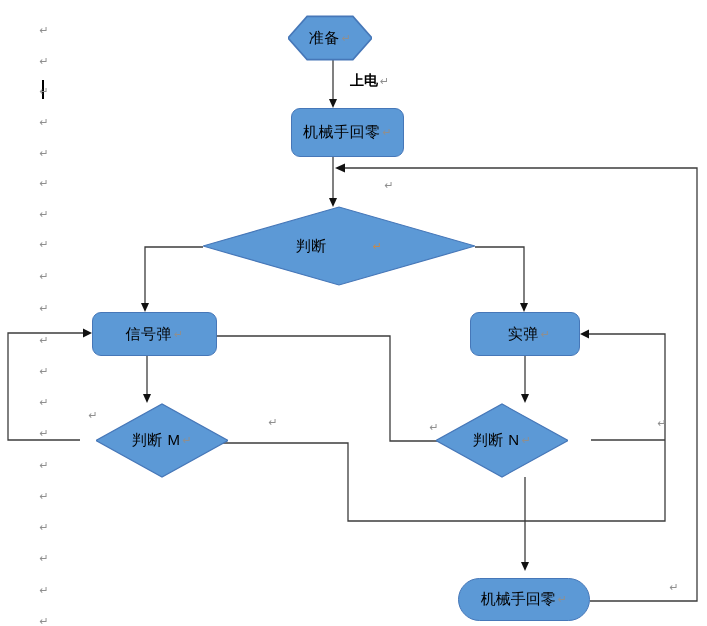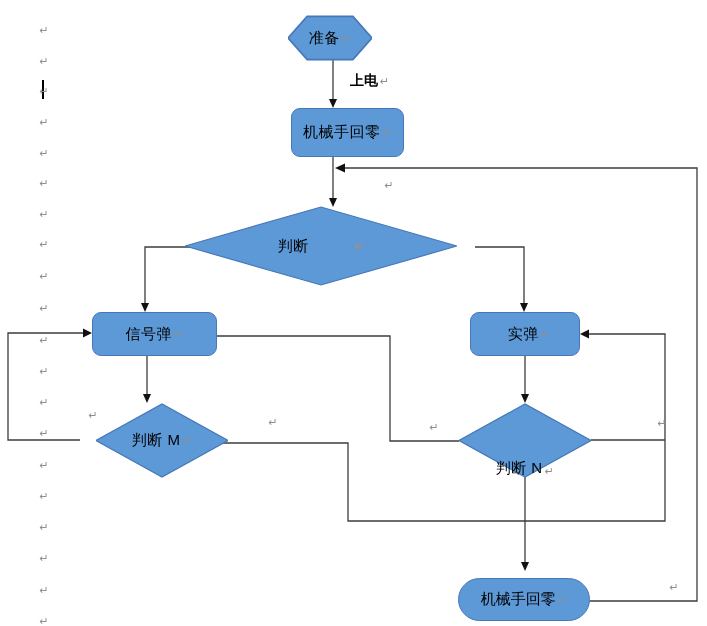--- a/index.html
+++ b/index.html
@@ -74,21 +74,21 @@
   <div id="powerup-label">
     <span>上电</span>
       <span class="pm" style="font-weight:normal">↵</span>
   </div>
 
   <div class="node rrect" style="left:291px;top:108px;width:113px;height:49px;">
     <span class="lbl">机械手回零</span>
       <span class="pm">↵</span>
   </div>
 
-  <div class="node" style="left:185px;top:206px;width:272px;height:80px;gap:44px;">
+  <div class="node" style="left:203px;top:206px;width:272px;height:80px;gap:44px;">
     <svg class="shape-bg" viewBox="0 0 272 80" preserveAspectRatio="none">
       <polygon points="0,40 136,1 272,40 136,79" fill="#5C99D6" stroke="#4677B8" stroke-width="1.2"></polygon>
     </svg>
     <span class="lbl">判断</span>
       <span class="pm" style="color:#C18A53">↵</span>
   </div>
 
   <div class="node rrect" style="left:92px;top:312px;width:125px;height:44px;">
     <span class="lbl">信号弹</span>
       <span class="pm">↵</span>
@@ -100,21 +100,21 @@
   </div>
 
   <div class="node" style="left:96px;top:403px;width:132px;height:75px;">
     <svg class="shape-bg" viewBox="0 0 132 75" preserveAspectRatio="none">
       <polygon points="0,37.5 66,1 132,37.5 66,74" fill="#5C99D6" stroke="#4677B8" stroke-width="1.2"></polygon>
     </svg>
     <span class="lbl">判断 M</span>
       <span class="pm">↵</span>
   </div>
 
-  <div class="node" style="left:459px;top:403px;width:132px;height:75px;align-items:flex-end;">
+  <div class="node" style="left:436px;top:403px;width:132px;height:75px;">
     <svg class="shape-bg" viewBox="0 0 132 75" preserveAspectRatio="none">
       <polygon points="0,37.5 66,1 132,37.5 66,74" fill="#5C99D6" stroke="#4677B8" stroke-width="1.2"></polygon>
     </svg>
     <span class="lbl">判断 N</span>
       <span class="pm">↵</span>
   </div>
 
   <div class="node stadium" style="left:458px;top:578px;width:132px;height:43px;">
     <span class="lbl" style="letter-spacing:0;">机械手回零</span>
       <span class="pm">↵</span>

